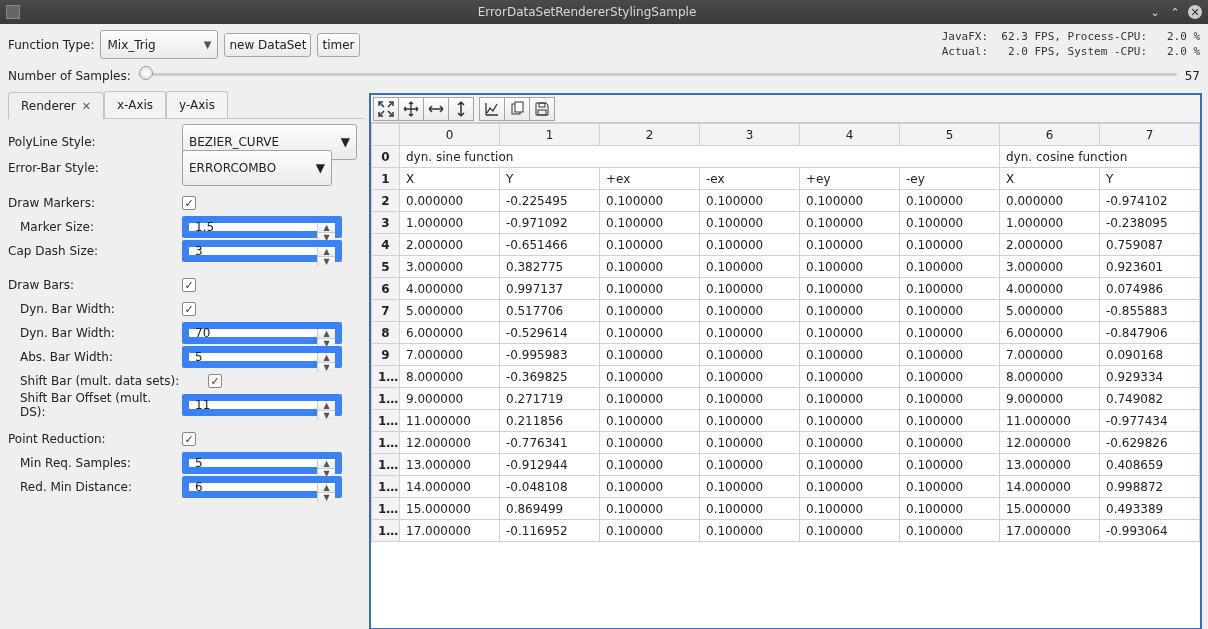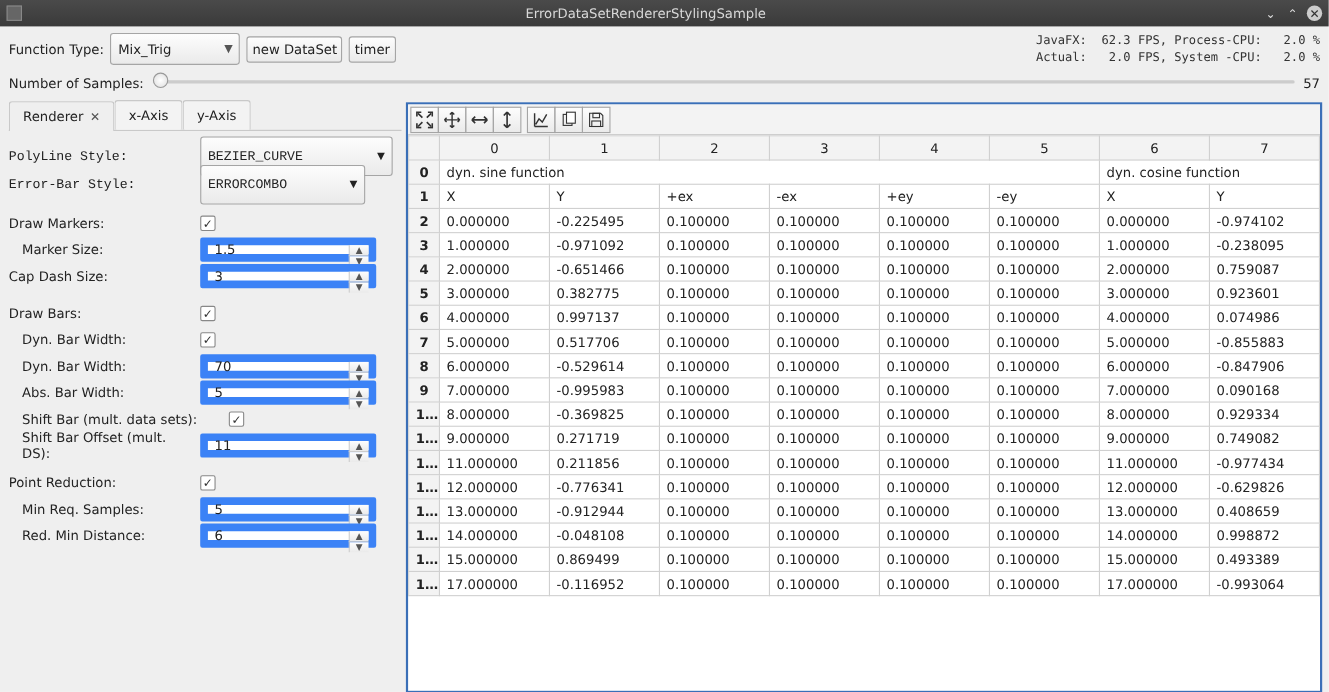--- a/index.html
+++ b/index.html
@@ -86,21 +86,21 @@
     background:#f3f3f3; cursor:pointer; border-top-left-radius:3px; border-top-right-radius:3px;
     margin-right:-1px; font-size:12px;
     display:inline-flex; align-items:center; gap:6px;
   }
   .tab.active { background:#efefef; position:relative; top:1px; }
   .tab .x { font-size:11px; color:#555; cursor:pointer; }
   .form { padding: 4px 8px 8px 8px; }
   .form-row {
     display:flex; align-items:center; height:24px; gap:6px;
   }
-  .form-row.tall { height:26px;font-family:Liberation Mono, monospace; }
+  .form-row.tall { height:26px; }
   .form-row .lbl { width: 168px; }
   .form-row .lbl.indent { padding-left:12px; width:168px; }
   .form-row .lbl.indent2 { padding-left:12px; width:194px; }
   .check {
     width:14px; height:14px; border:1px solid #888; background:#fff; border-radius:2px;
     display:inline-flex; align-items:center; justify-content:center; font-size:11px; color:#333;
   }
   .sel {
     flex:1; max-width:190px;
     display:inline-flex; align-items:center; justify-content:space-between;

